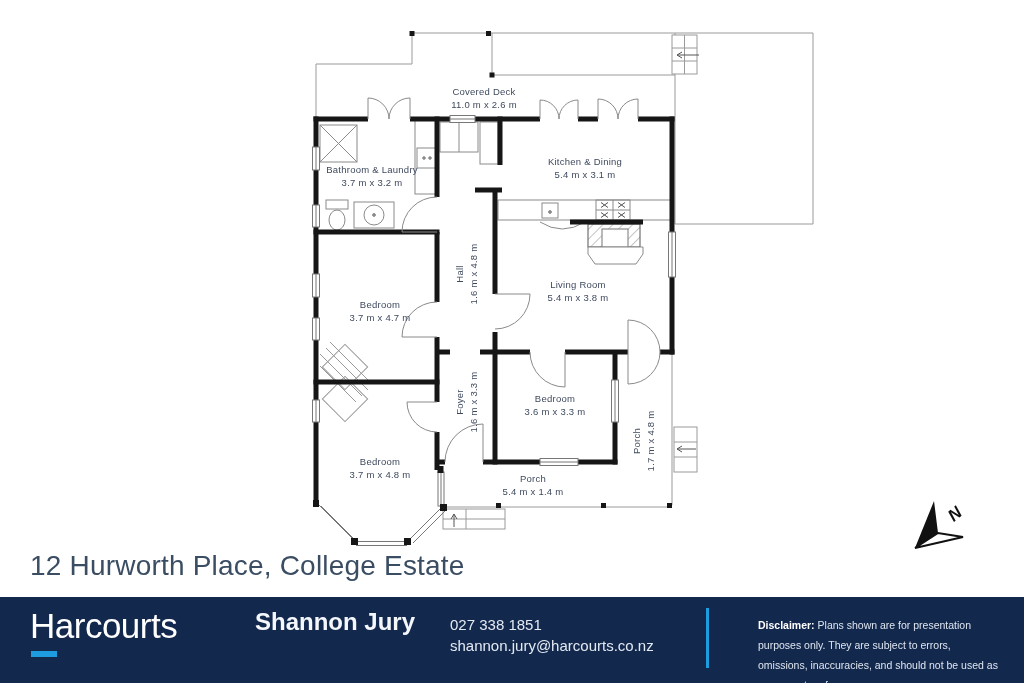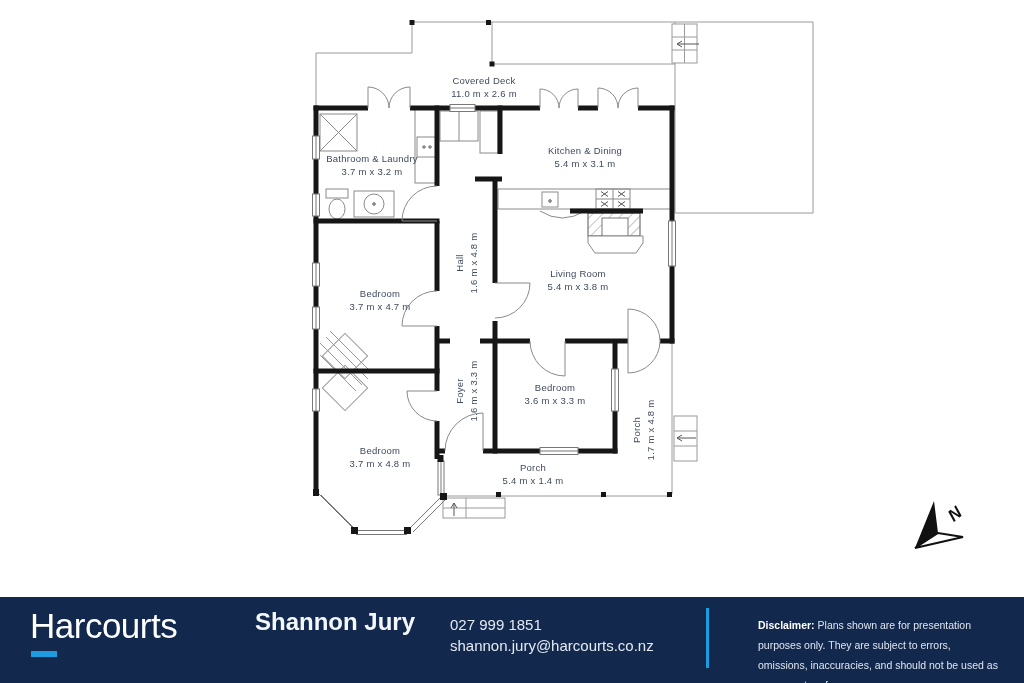--- a/index.html
+++ b/index.html
@@ -1,19 +1,19 @@
 <!DOCTYPE html>
 <html><head>
 <meta charset="utf-8">
 <style>
   html,body{margin:0;padding:0;background:#ffffff;}
   #page{position:relative;width:1024px;height:683px;background:#ffffff;overflow:hidden;
         font-family:"Liberation Sans",sans-serif;}
   
-  #plan-wrap{position:absolute;left:300px;top:11px;width:530px;height:540px;}
+  #plan-wrap{position:absolute;left:300px;top:22px;width:530px;height:540px;}
   svg text{font-family:"Liberation Sans",sans-serif;}
   .room-name,.room-dims{font-size:9.5px;fill:#3f4a5e;letter-spacing:.25px;font-weight:500;}
   
   #title{position:absolute;left:30px;top:550px;font-size:28px;color:#3a4d63;
          font-weight:400;letter-spacing:.2px;}
   
   #footer{position:absolute;left:0;top:597px;width:1024px;height:86px;background:#13284d;}
   #brand{position:absolute;left:30px;top:9px;color:#ffffff;font-size:35px;font-weight:400;
          letter-spacing:-.5px;}
   #brand-underline{position:absolute;left:31px;top:54px;width:26px;height:6px;background:#1d9de0;}
@@ -200,24 +200,25 @@
   </div>
 
   <div id="north-wrap">
     <svg width="80" height="75" viewBox="0 0 80 75">
       <polygon points="10,65 29,18 33,50" fill="#111"></polygon>
       <polygon points="10,65 33,50 58,54" fill="#ffffff" stroke="#111" stroke-width="2"></polygon>
       <text class="np" x="44" y="38" transform="rotate(-40 48 32)">N</text>
     </svg>
   </div>
 
+  <div id="title">12 Hurworth Place, College Estate</div>
 
   <div id="footer">
     <div id="brand">Harcourts</div>
     <div id="brand-underline"></div>
     <div id="agent-name">Shannon Jury</div>
-    <div id="agent-phone">027 999 1851</div>
+    <div id="agent-phone">027 338 1851</div>
     <div id="agent-email">shannon.jury@harcourts.co.nz</div>
     <div id="footer-divider"></div>
     <div id="disclaimer"><b>Disclaimer:</b><span> Plans shown are for presentation purposes only.  They are subject to errors, omissions, inaccuracies, and should not be used as an accurate reference.</span></div>
   </div>
 
 </div>
 
 </body></html>

